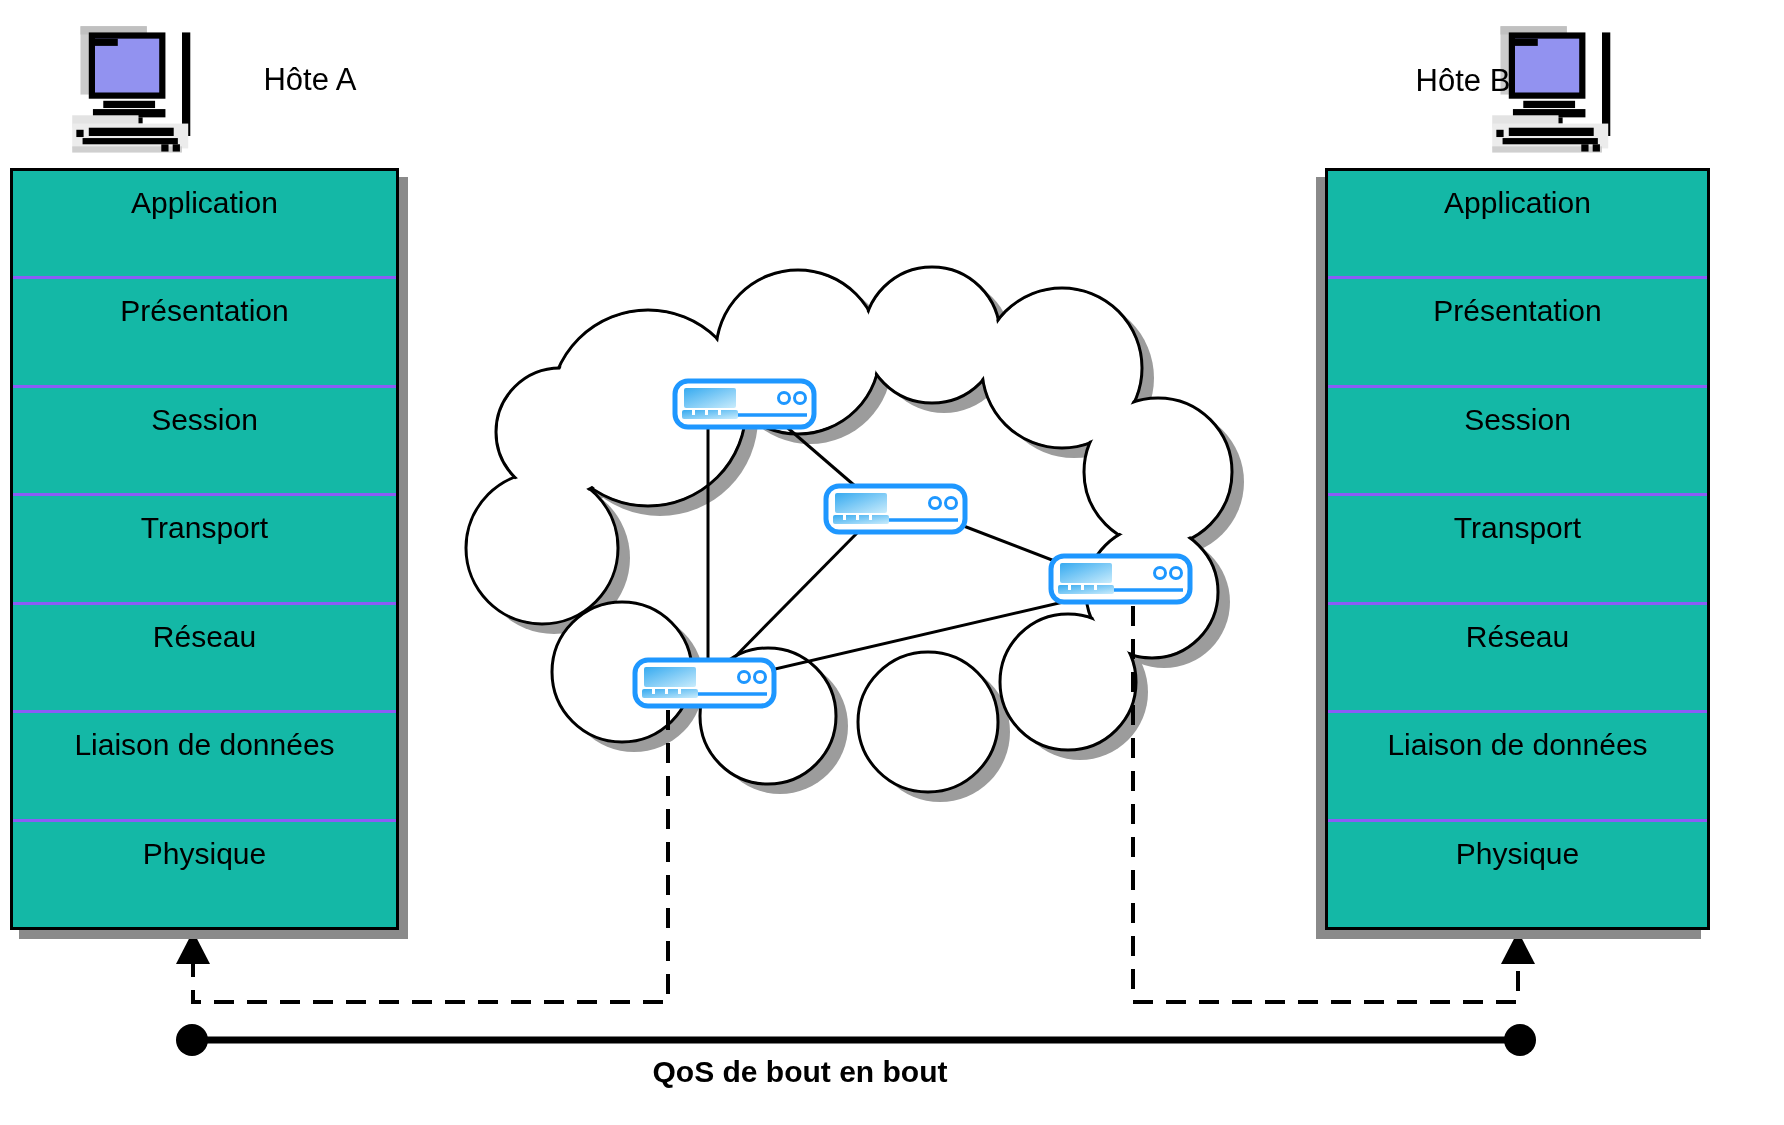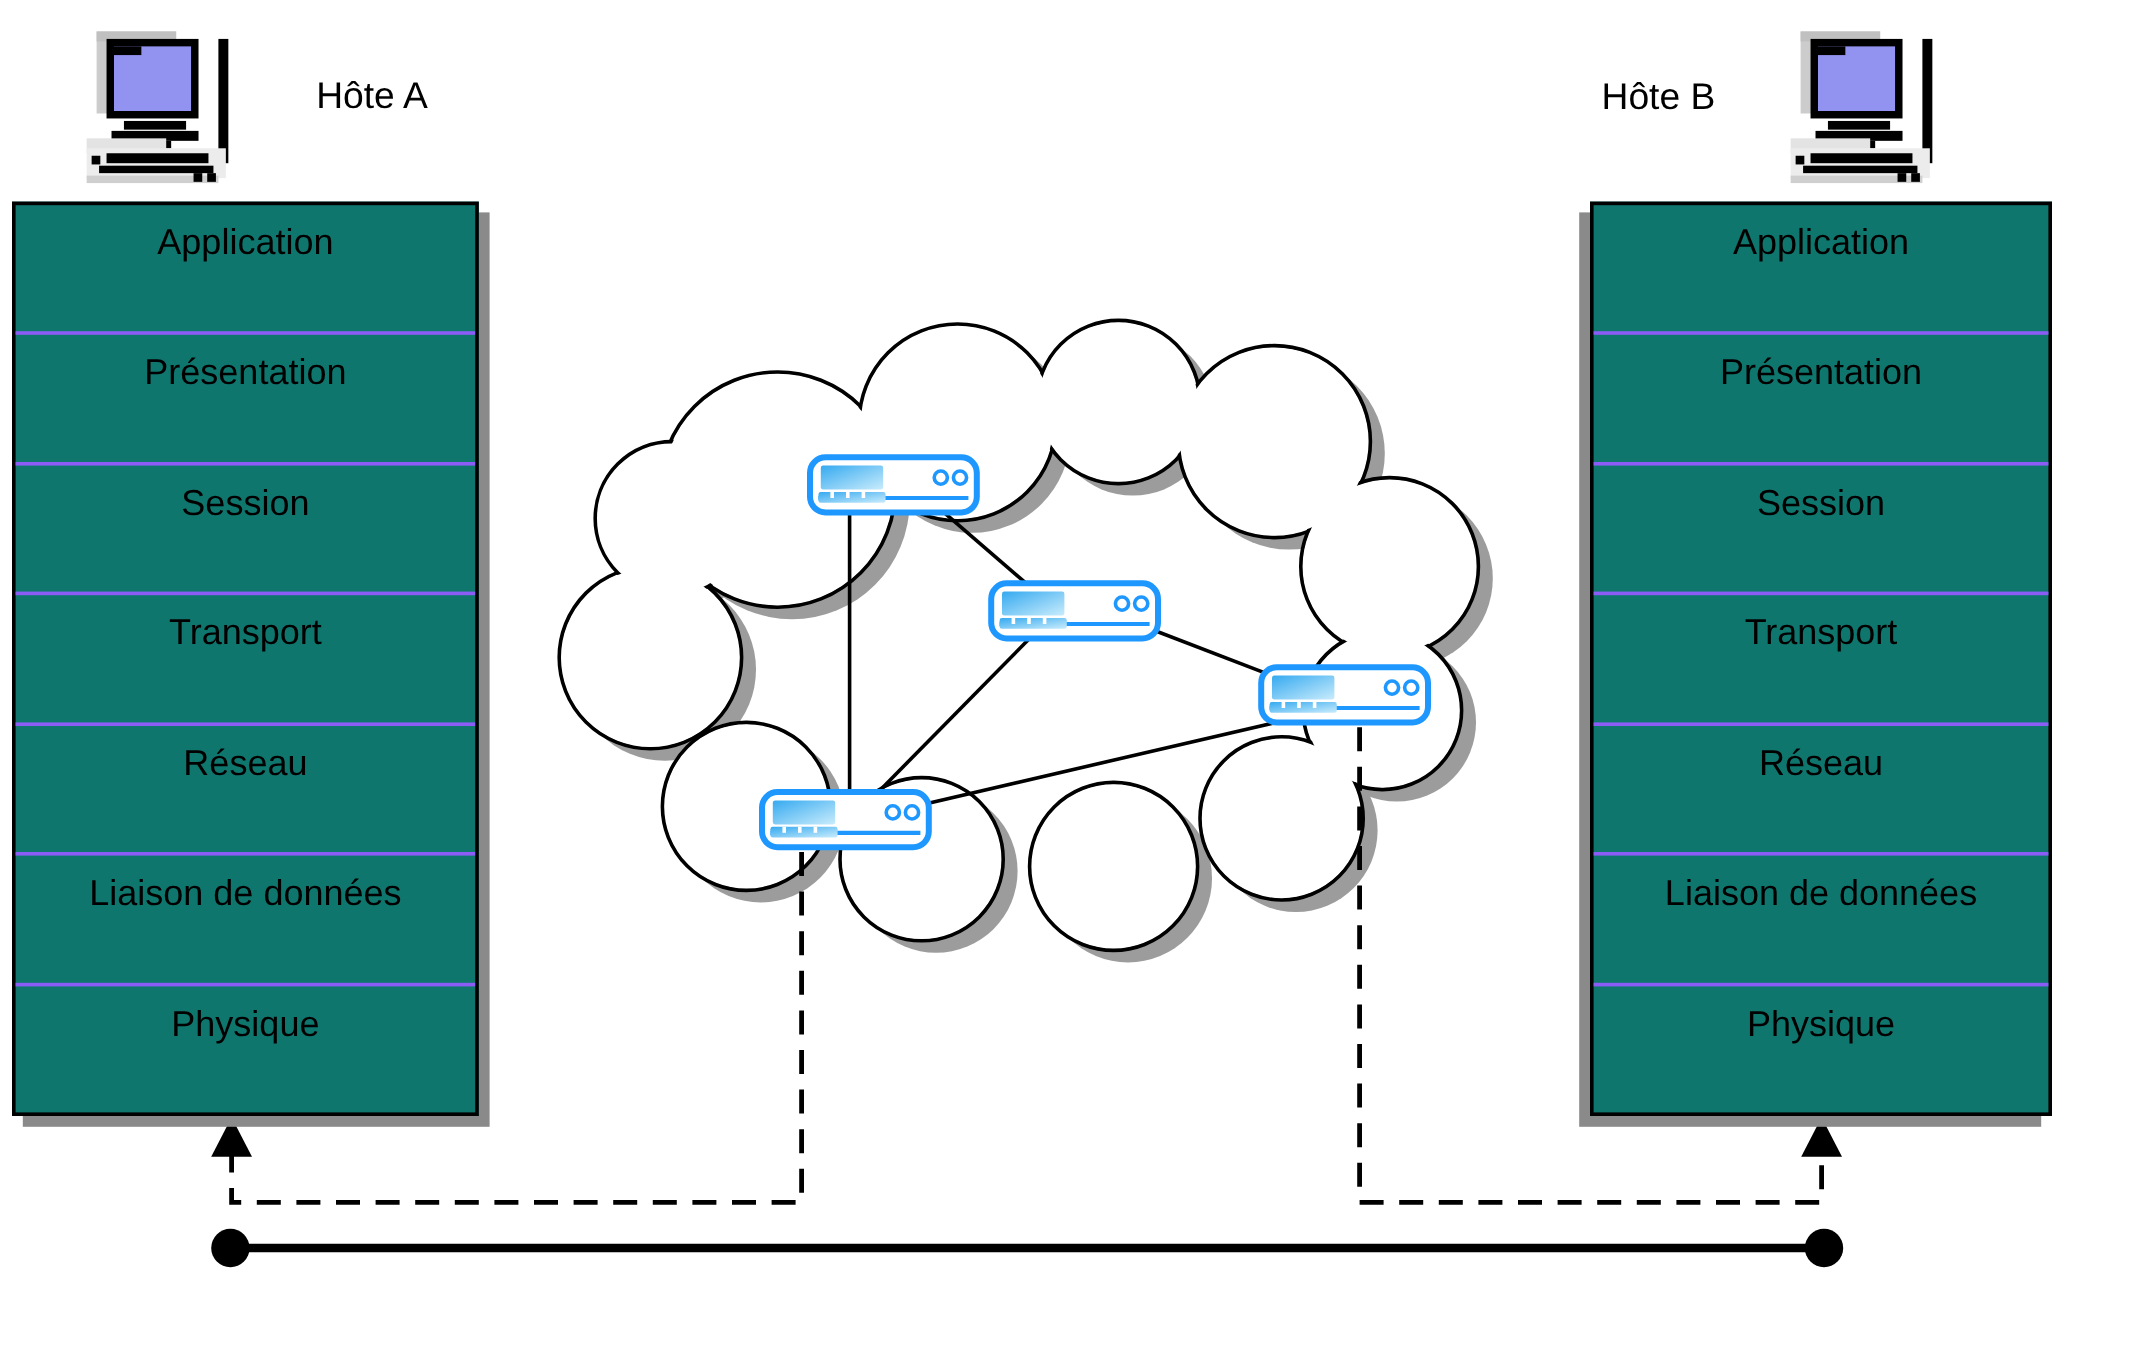--- a/index.html
+++ b/index.html
@@ -2,31 +2,31 @@
 <html><head>
 <meta charset="utf-8">
 <style>
   html,body{margin:0;padding:0;background:#ffffff;}
   #page{position:relative;width:1784px;height:1125px;background:#ffffff;overflow:hidden;
         font-family:Liberation Sans, sans-serif;color:#000;}
   .abs{position:absolute;}
   #diagram-svg{left:0;top:0;width:1784px;height:1125px;}
 
   
-  .stack{position:absolute;top:168px;height:762px;background:#0f766e;border:3px solid #000;
+  .stack{position:absolute;top:168px;height:762px;background:#14b8a6;border:3px solid #000;
          display:flex;flex-direction:column;box-sizing:border-box;z-index:5;}
   .stack.left{left:10px;width:389px;box-shadow:9px 9px 0 #8a8a8a;}
   .stack.right{left:1325px;width:385px;box-shadow:-9px 9px 0 #8a8a8a;}
   .layer{flex:1;box-sizing:border-box;text-align:center;padding-top:13px;overflow:hidden;}
   .layer + .layer{border-top:3px solid #8b5cf6;}
   .layer-label{display:inline-block;font-size:30px;line-height:37px;max-width:262px;}
 
   .host-label{position:absolute;width:220px;text-align:center;font-size:31px;z-index:6;}
   #host-a-label{left:200px;top:62px;}
-  #host-b-label{left:1272px;top:63px;}
+  #host-b-label{left:1353px;top:63px;}
 
   .pc-icon{position:absolute;z-index:6;}
   #pc-a{left:66px;top:20px;}
   #pc-b{left:1486px;top:20px;}
 
   .qos-label{position:absolute;left:640px;top:1055px;width:320px;text-align:center;
              font-size:30px;font-weight:bold;z-index:6;}
 </style>
 </head>
 <body>
@@ -167,14 +167,15 @@
   <div class="stack right">
     <div class="layer"><span class="layer-label">Application</span></div>
     <div class="layer"><span class="layer-label">Présentation</span></div>
     <div class="layer"><span class="layer-label">Session</span></div>
     <div class="layer"><span class="layer-label">Transport</span></div>
     <div class="layer"><span class="layer-label">Réseau</span></div>
     <div class="layer"><span class="layer-label">Liaison de données</span></div>
     <div class="layer"><span class="layer-label">Physique</span></div>
   </div>
 
+  <div class="qos-label">QoS de bout en bout</div>
 
 </div>
 
 </body></html>

